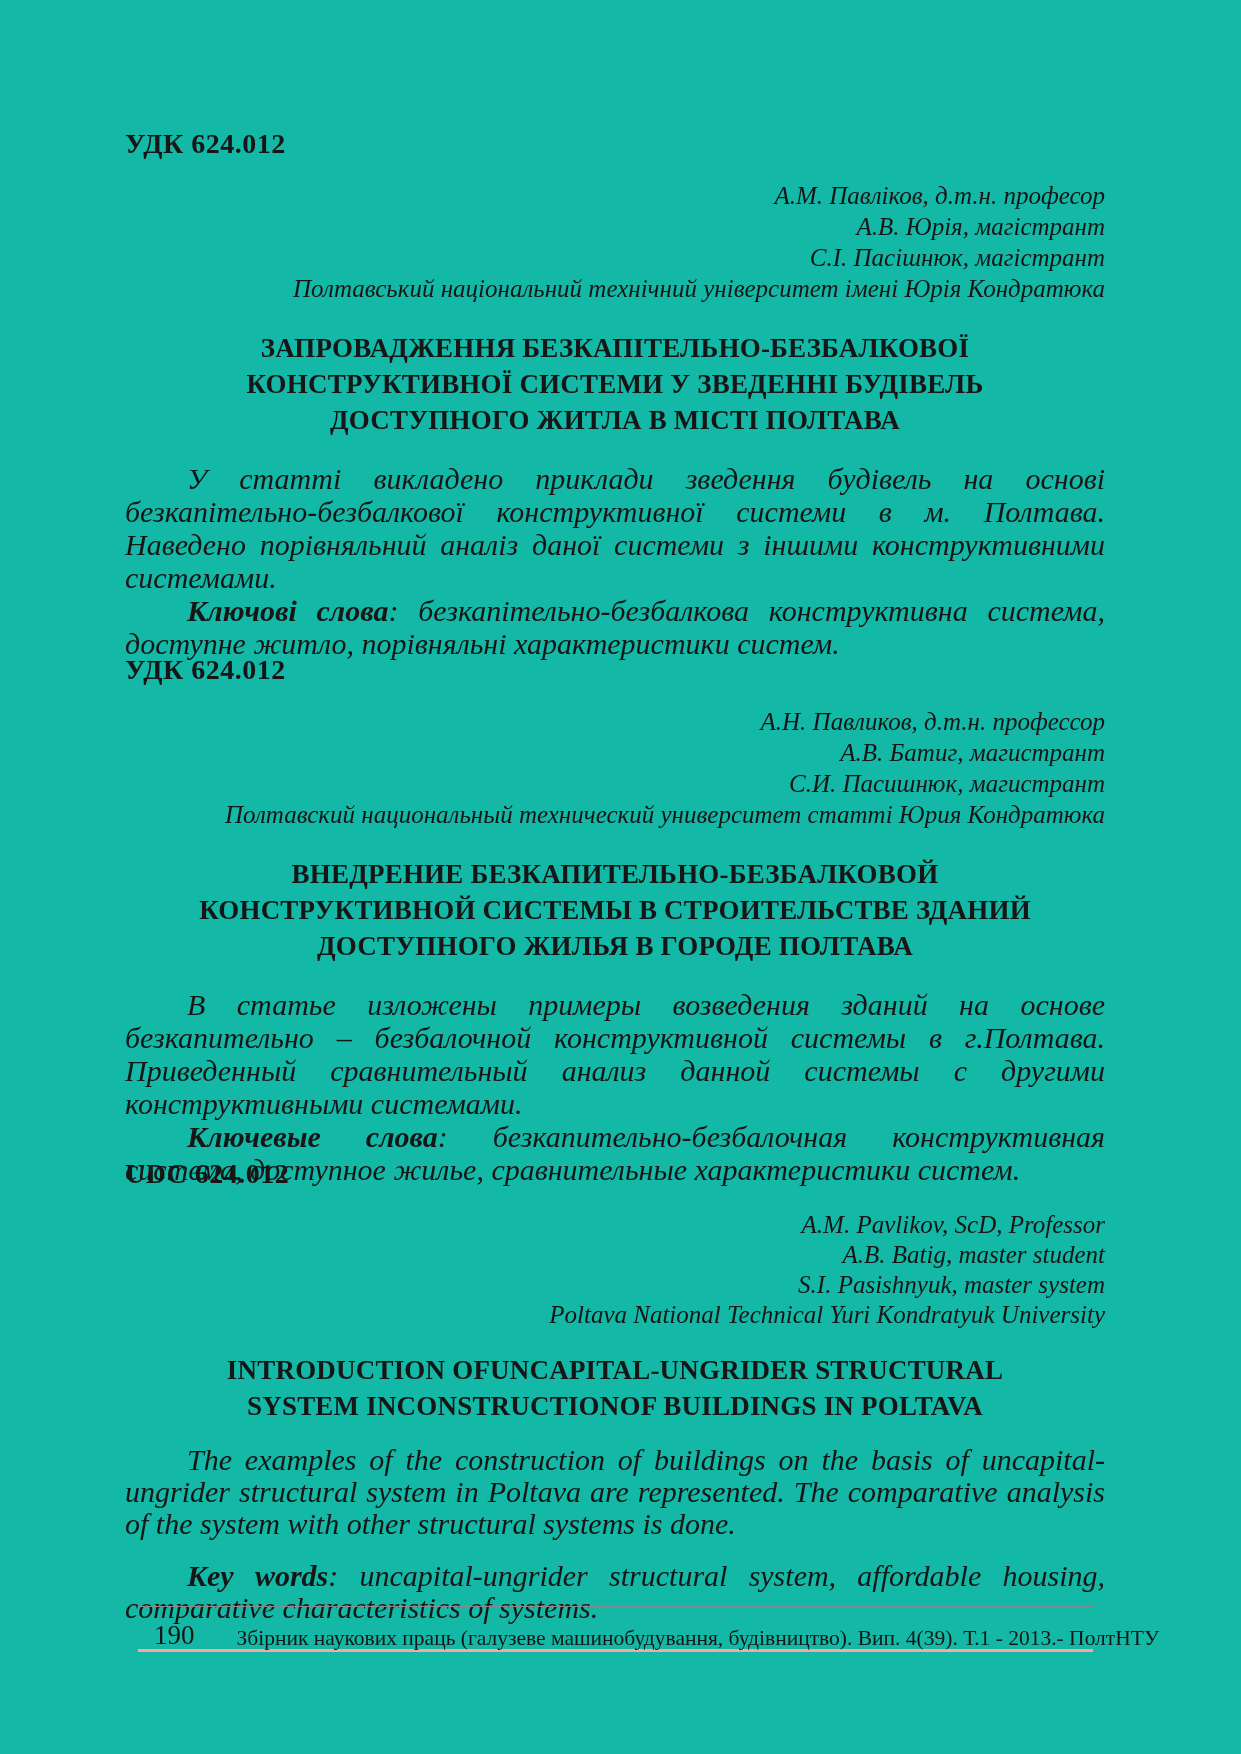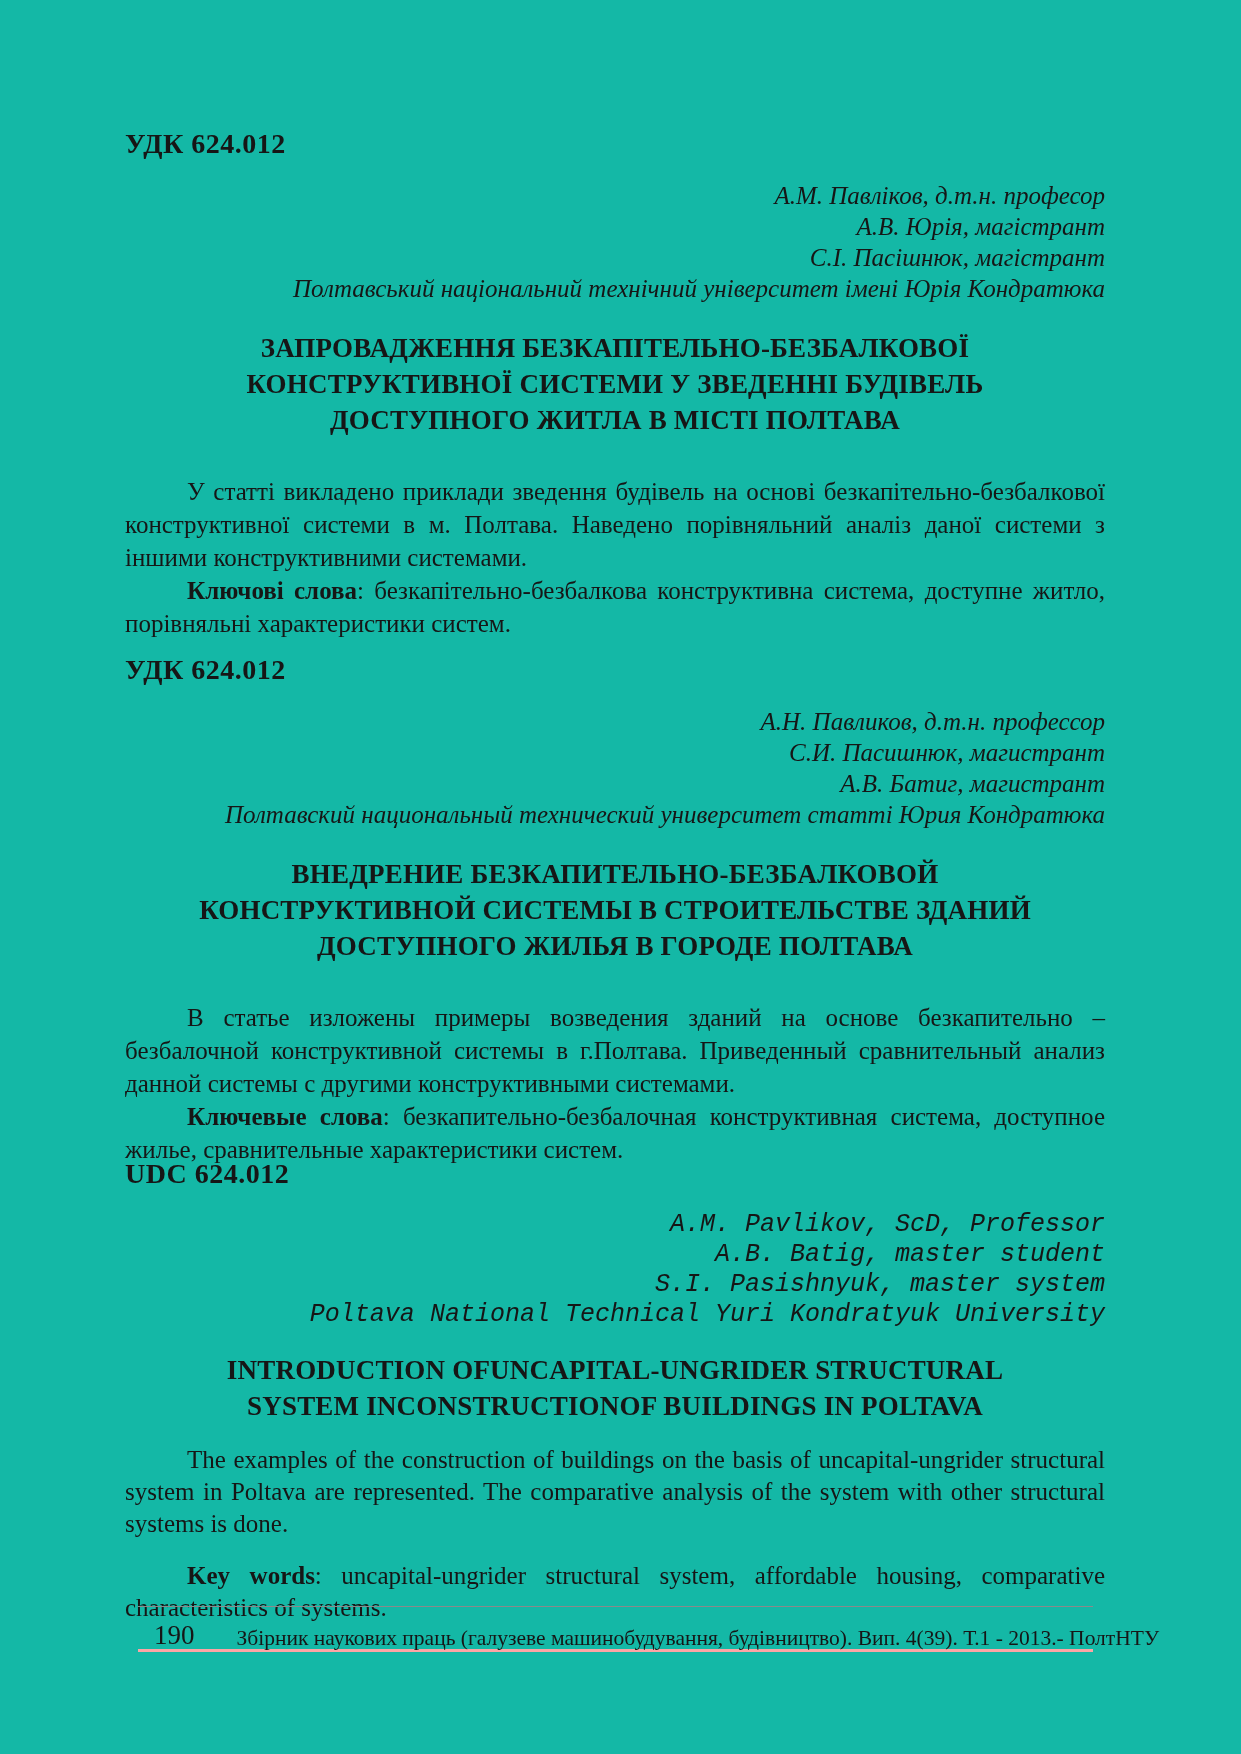--- a/index.html
+++ b/index.html
@@ -46,32 +46,33 @@
   .title {
     margin: 26px 0 0 0;
     text-align: center;
     font-size: 27px;
     font-weight: 700;
     line-height: 36px;
     white-space: pre-line;
     letter-spacing: 0.2px;
   }
   .abstract {
-    margin: 37px 0 0 0;
-    font-size: 25px;
+    margin: 24px 0 0 0;
+    font-size: 30px;
+    font-style: italic;
     line-height: 33px;
     text-align: justify;
     text-indent: 62px;
   }
   .keywords { margin-top: 0; }
   .kw-label { font-weight: 700; }
 
   
   .section-en .authors { margin-top: 22px; }
-  .section-en .authors p { line-height: 30px; font-family: Liberation Mono, monospace; }
+  .section-en .authors p { line-height: 30px; }
   .section-en .title { margin-top: 22px; }
   .section-en .abstract { margin-top: 20px; line-height: 32px; }
 
   .footer {
     position: absolute;
     left: 138px;
     width: 955px;
     top: 1606px;
     height: 42px;
     border-top: 1px solid #8a8a8a;
@@ -111,22 +112,22 @@
 КОНСТРУКТИВНОЇ СИСТЕМИ У ЗВЕДЕННІ БУДІВЕЛЬ
 ДОСТУПНОГО ЖИТЛА В МІСТІ ПОЛТАВА</h1>
     <p class="abstract">У статті викладено приклади зведення будівель на основі безкапітельно-безбалкової конструктивної системи в м. Полтава. Наведено порівняльний аналіз даної системи з іншими конструктивними системами.</p>
     <p class="abstract keywords"><span class="kw-label">Ключові слова</span><span>: безкапітельно-безбалкова конструктивна система, доступне житло, порівняльні характеристики систем.</span></p>
   </section>
 
   <section class="section section-ru">
     <p class="udc">УДК 624.012</p>
     <div class="authors">
       <p>А.Н. Павликов, д.т.н. профессор</p>
+      <p>А.В. Батиг, магистрант</p>
       <p>С.И. Пасишнюк, магистрант</p>
-      <p>А.В. Батиг, магистрант</p>
       <p>Полтавский национальный технический университет статті Юрия Кондратюка</p>
     </div>
     <h1 class="title">ВНЕДРЕНИЕ БЕЗКАПИТЕЛЬНО-БЕЗБАЛКОВОЙ
 КОНСТРУКТИВНОЙ СИСТЕМЫ В СТРОИТЕЛЬСТВЕ ЗДАНИЙ
 ДОСТУПНОГО ЖИЛЬЯ В ГОРОДЕ ПОЛТАВА</h1>
     <p class="abstract">В статье изложены примеры возведения зданий на основе безкапительно – безбалочной конструктивной системы в г.Полтава. Приведенный сравнительный анализ данной системы с другими конструктивными системами.</p>
     <p class="abstract keywords"><span class="kw-label">Ключевые слова</span><span>: безкапительно-безбалочная конструктивная система, доступное жилье, сравнительные характеристики систем.</span></p>
   </section>
 
   <section class="section section-en">

